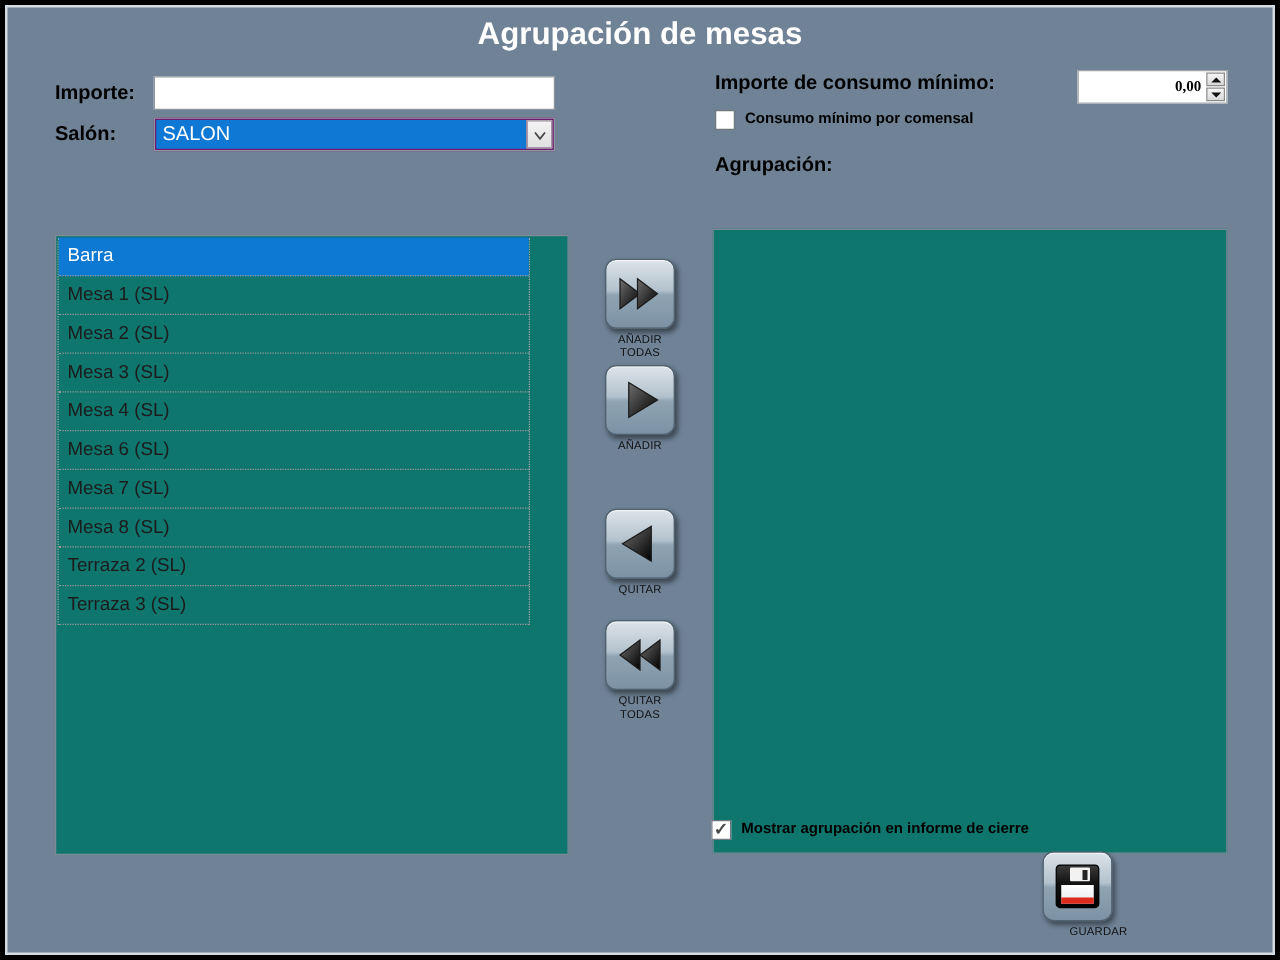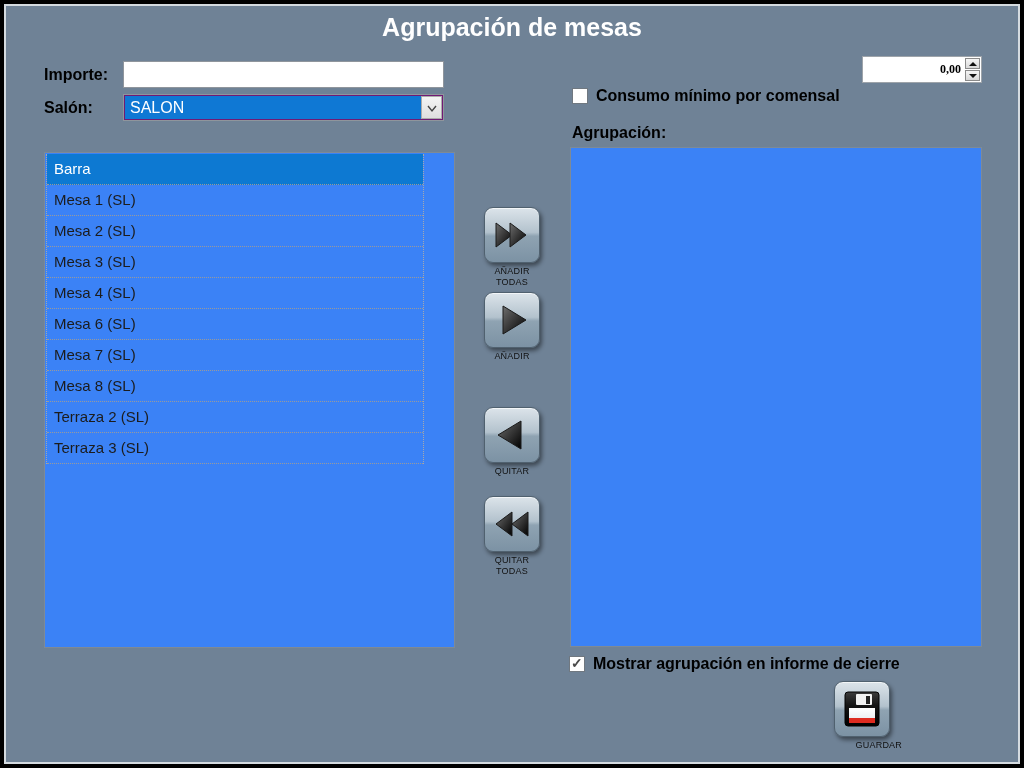--- a/index.html
+++ b/index.html
@@ -27,21 +27,21 @@
   .dropdown-value{
     flex:1;background:#0F78D4;color:#fff;font-size:16px;
     display:flex;align-items:center;padding-left:5px;
   }
   .dropdown-btn{
     width:21px;background:linear-gradient(#F4F4F4,#DFDFDF);
     border:1px solid #ABABAB;display:flex;align-items:center;justify-content:center;
   }
   
   .listbox{
-    position:absolute;background:#3b82f6;border:1px solid #7E8A96;overflow:hidden;
+    position:absolute;background:#0f766e;border:1px solid #7E8A96;overflow:hidden;margin-top:36px;
   }
   .listbox.left{left:40px;top:148px;width:411px;height:496px;padding:1px 0 0 1px;}
   .listbox.right{left:566px;top:143px;width:412px;height:500px;}
   .rows{width:378px;border-left:1px dotted #A8A8A8;border-right:1px dotted #A8A8A8;}
   .list-row{
     height:31px;line-height:30px;font-size:15px;color:#1c1c1c;
     padding-left:7px;border-bottom:1px dotted #9A9A9A;cursor:default;
     white-space:nowrap;overflow:hidden;
   }
   .list-row.selected{background:#0D79D2;color:#fff;}
@@ -63,21 +63,21 @@
   .tri-down{width:0;height:0;border-left:4px solid transparent;border-right:4px solid transparent;border-top:4px solid #111;}
   
   .checkbox{
     position:absolute;width:16px;height:16px;background:#fff;
     border:1px solid #707880;cursor:default;
   }
   .checkbox.checked::after{
     content:"\2713";position:absolute;left:1px;top:-2px;
     font-size:14px;font-weight:bold;color:#4A4A4A;
   }
-  .chk-label{position:absolute;font-size:16px;font-weight:bold;color:#000;white-space:nowrap;}
+  .chk-label{position:absolute;font-size:12px;font-weight:bold;color:#000;white-space:nowrap;}
   
   .icon-block{position:absolute;width:80px;text-align:center;}
   .glossy-btn{
     width:56px;height:56px;margin:0 auto;border-radius:9px;
     border:1px solid #50616F;
     background:linear-gradient(180deg,#DCE4EA 0%,#B3C2CD 45%,#8FA3B2 52%,#7C92A4 100%);
     box-shadow:2px 3px 4px rgba(0,0,0,0.45), inset 0 1px 0 rgba(255,255,255,0.65);
     display:flex;align-items:center;justify-content:center;cursor:pointer;position:relative;
   }
   .btn-label{
@@ -159,20 +159,21 @@
     <div class="glossy-btn">
       <svg width="40" height="40" viewBox="0 0 40 40">
         <polygon points="20,8 4,20 20,32" fill="url(#ag1)" stroke="#1a1a1a"></polygon>
         <polygon points="36,8 20,20 36,32" fill="url(#ag1)" stroke="#1a1a1a"></polygon>
       </svg>
     </div>
     <div class="btn-label">QUITAR
 TODAS</div>
   </div>
 
+  <div class="lbl" style="left:568px;top:54px;">Importe de consumo mínimo:</div>
   <div class="spinner">
     <input class="spin-input" type="text" value="0,00" style="">
     <div class="spin-btns">
       <div class="spin-btn">
           <div class="tri-up"></div>
         </div>
       <div class="spin-btn">
           <div class="tri-down"></div>
         </div>
     </div>

